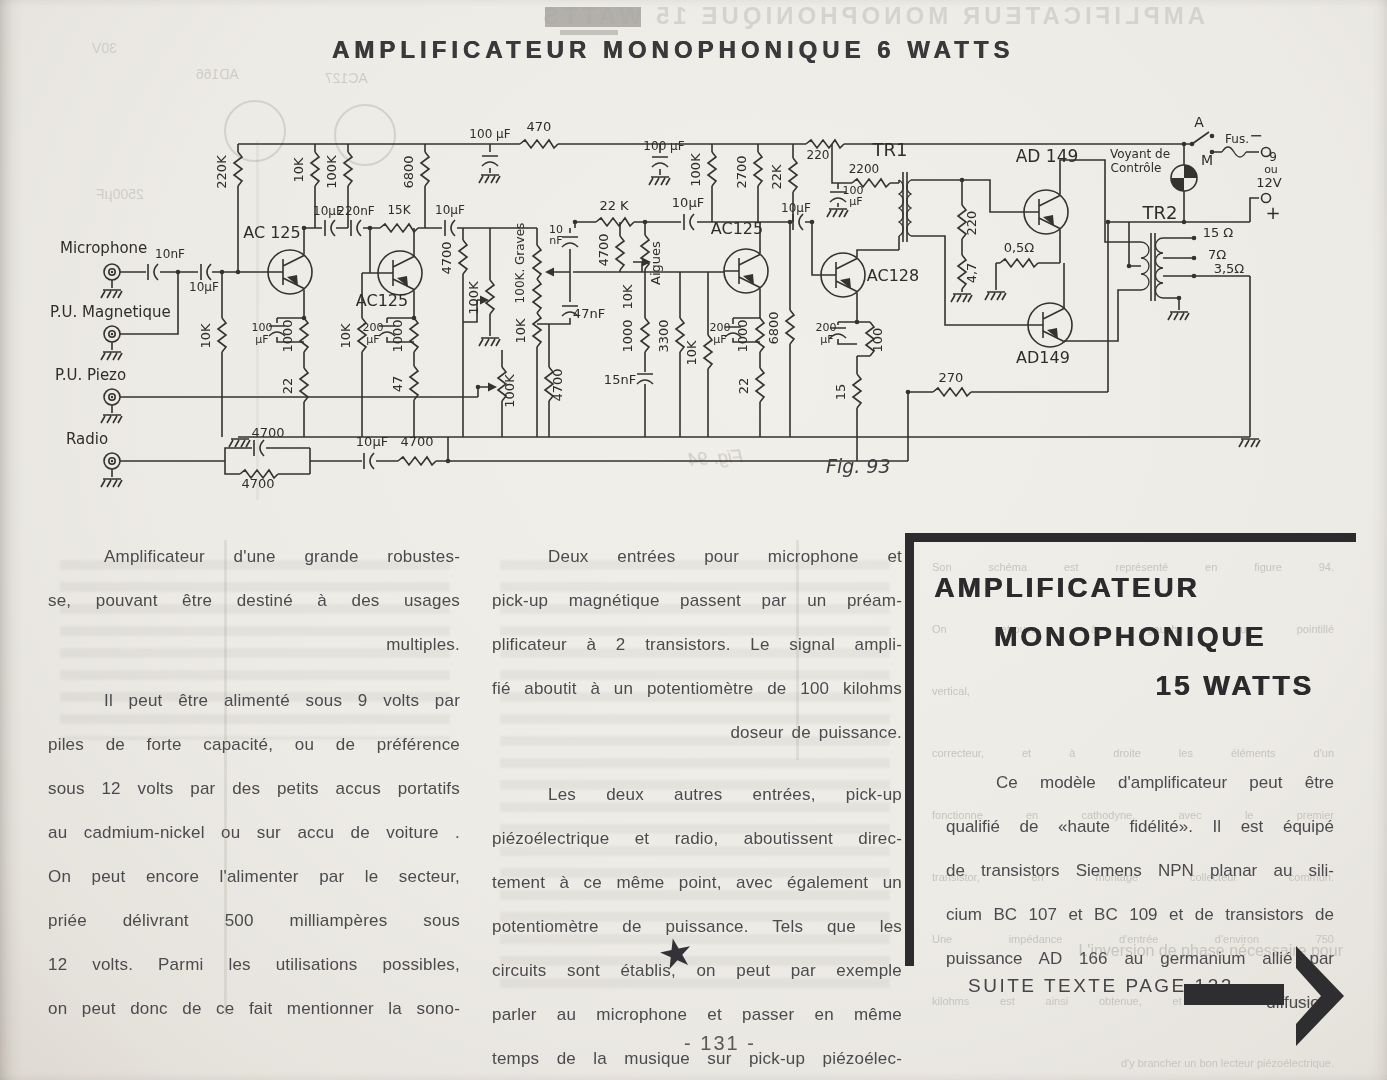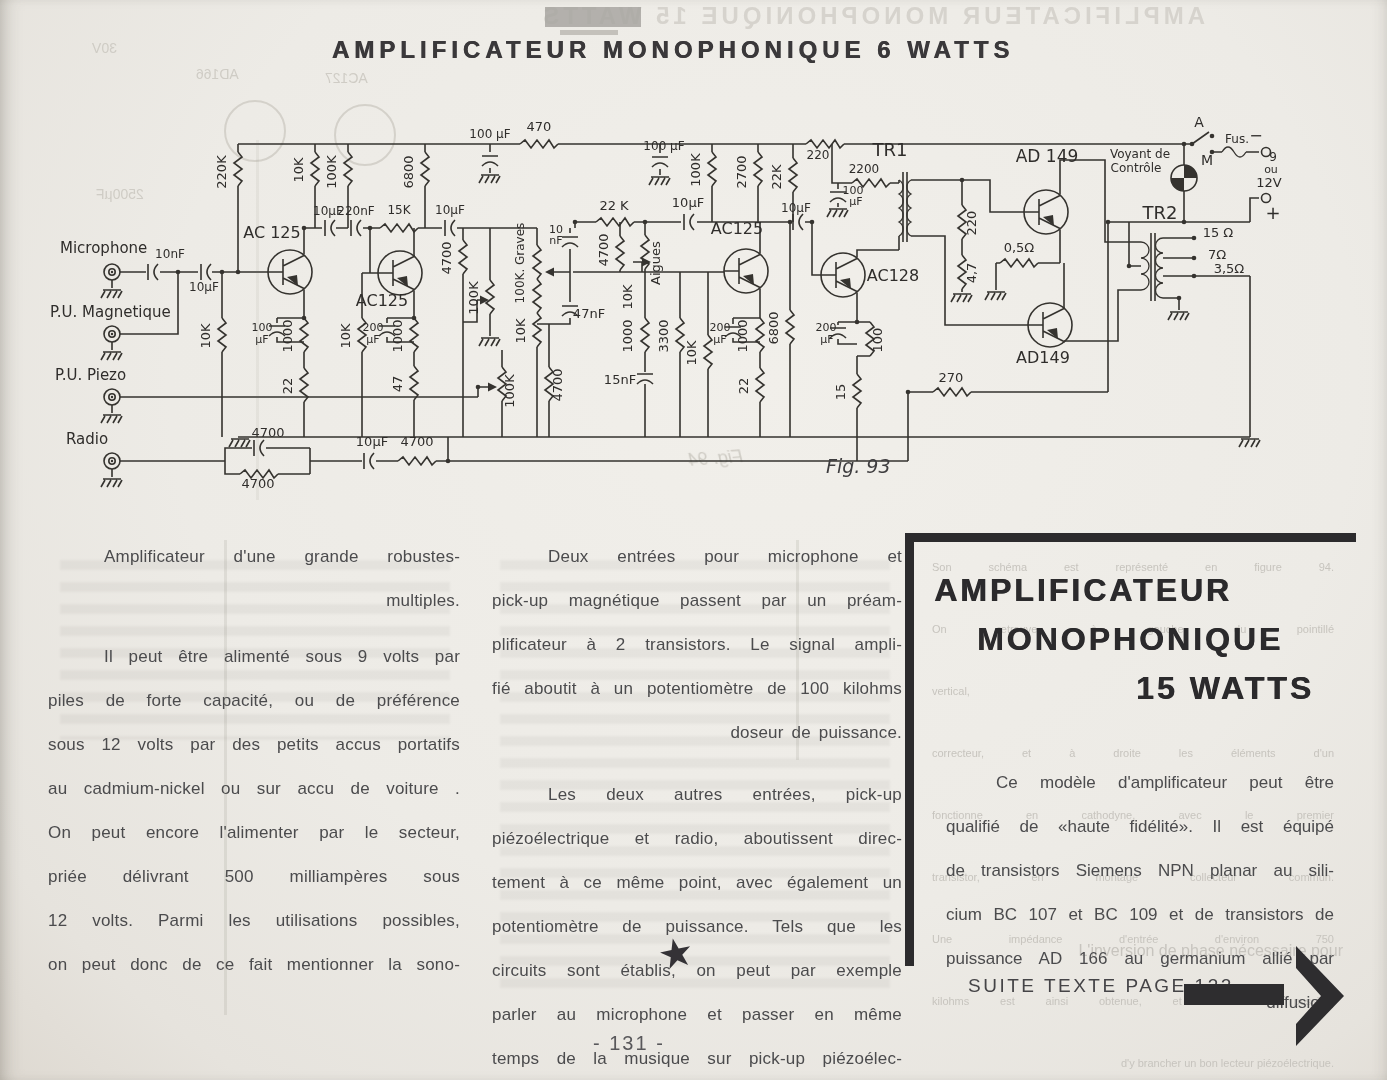--- a/index.html
+++ b/index.html
@@ -31,27 +31,27 @@
   .col{position:absolute;z-index:3;font-size:17px;line-height:22px;color:#4b4b4d;word-spacing:3px;letter-spacing:.2px;}
   #col1{left:48px;top:546px;width:412px;}
   #col2{left:492px;top:546px;width:410px;}
   .para{margin-bottom:34px;}
   .tline{text-align:justify;}
   .tline::after{content:"";display:inline-block;width:100%;height:0;}
   .tline.last{text-align:right;}
   .tline.last::after{display:none;}
   .tline.ind{text-indent:56px;}
   .star{position:absolute;z-index:3;left:658px;top:930px;font-size:40px;color:#343236;transform:rotate(-12deg);}
-  .pagenum{position:absolute;z-index:3;left:593px;top:1032px;width:200px;text-align:left;
+  .pagenum{position:absolute;z-index:3;left:620px;top:1032px;width:200px;text-align:center;
     font-size:20px;letter-spacing:2px;color:#59585b;}
   
   .panel{position:absolute;z-index:2;left:905px;top:533px;width:442px;height:424px;
     border-top:9px solid #2c2b2d;border-left:9px solid #2c2b2d;}
   .panel-heading{position:absolute;z-index:3;left:928px;top:572px;width:404px;color:#2b2a2c;
-    font-weight:800;font-size:32px;letter-spacing:3px;}
+    font-weight:800;font-size:28px;letter-spacing:3px;}
   .ph-line{height:49px;text-shadow:.7px 0 0 #2b2a2c;}
   .ph-0{text-align:left;padding-left:6px;}
   .ph-1{text-align:center;}
   .ph-2{text-align:right;padding-right:18px;}
   .panel-body{position:absolute;z-index:3;left:946px;top:772px;width:388px;
     font-size:17px;line-height:22px;color:#4b4b4d;word-spacing:3px;}
   .panel-body .tline.ind{text-indent:50px;}
   .panel-footer{position:absolute;z-index:3;left:968px;top:975px;font-size:19px;letter-spacing:2.5px;color:#454447;}
   .arrow-svg{position:absolute;z-index:3;left:1178px;top:944px;}
   
@@ -434,20 +434,21 @@
         <text x="268" y="437" font-size="13" text-anchor="middle">4700</text>
         <text x="258" y="488" font-size="13" text-anchor="middle">4700</text>
       </g>
   </svg>
 
   <div class="figcap">Fig. 93</div>
 
   <div class="col" id="col1">
     <div class="para">
         <div class="tline ind">Amplificateur d'une grande robustes-</div>
+        <div class="tline">se, pouvant être destiné à des usages</div>
         <div class="tline last">multiples.</div>
       </div>
     <div class="para" style="margin-bottom:42px;">
         <div class="tline ind">Il peut être alimenté sous 9 volts par</div>
         <div class="tline">piles de forte capacité, ou de préférence</div>
         <div class="tline">sous 12 volts par des petits accus portatifs</div>
         <div class="tline">au cadmium-nickel ou sur accu de voiture .</div>
         <div class="tline">On peut encore l'alimenter par le secteur,</div>
         <div class="tline">priée délivrant 500 milliampères sous</div>
         <div class="tline">12 volts. Parmi les utilisations possibles,</div>

